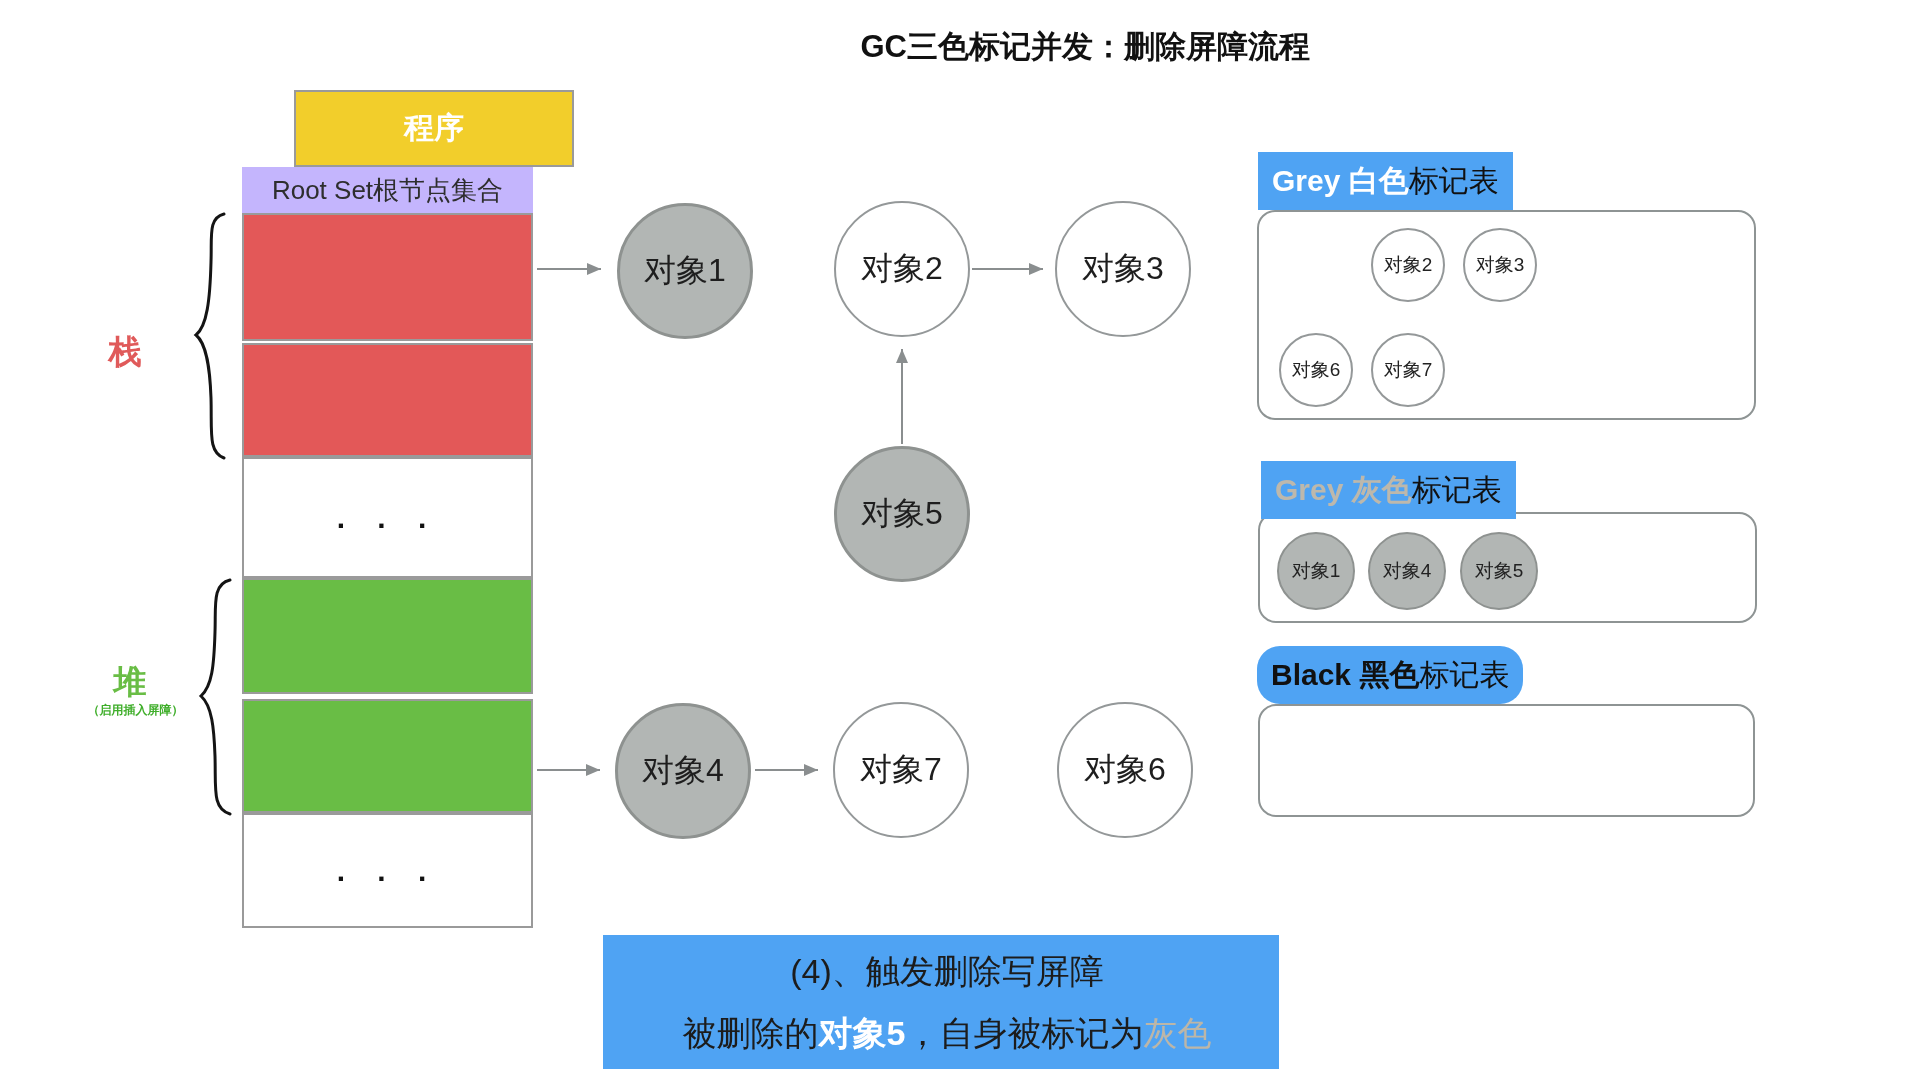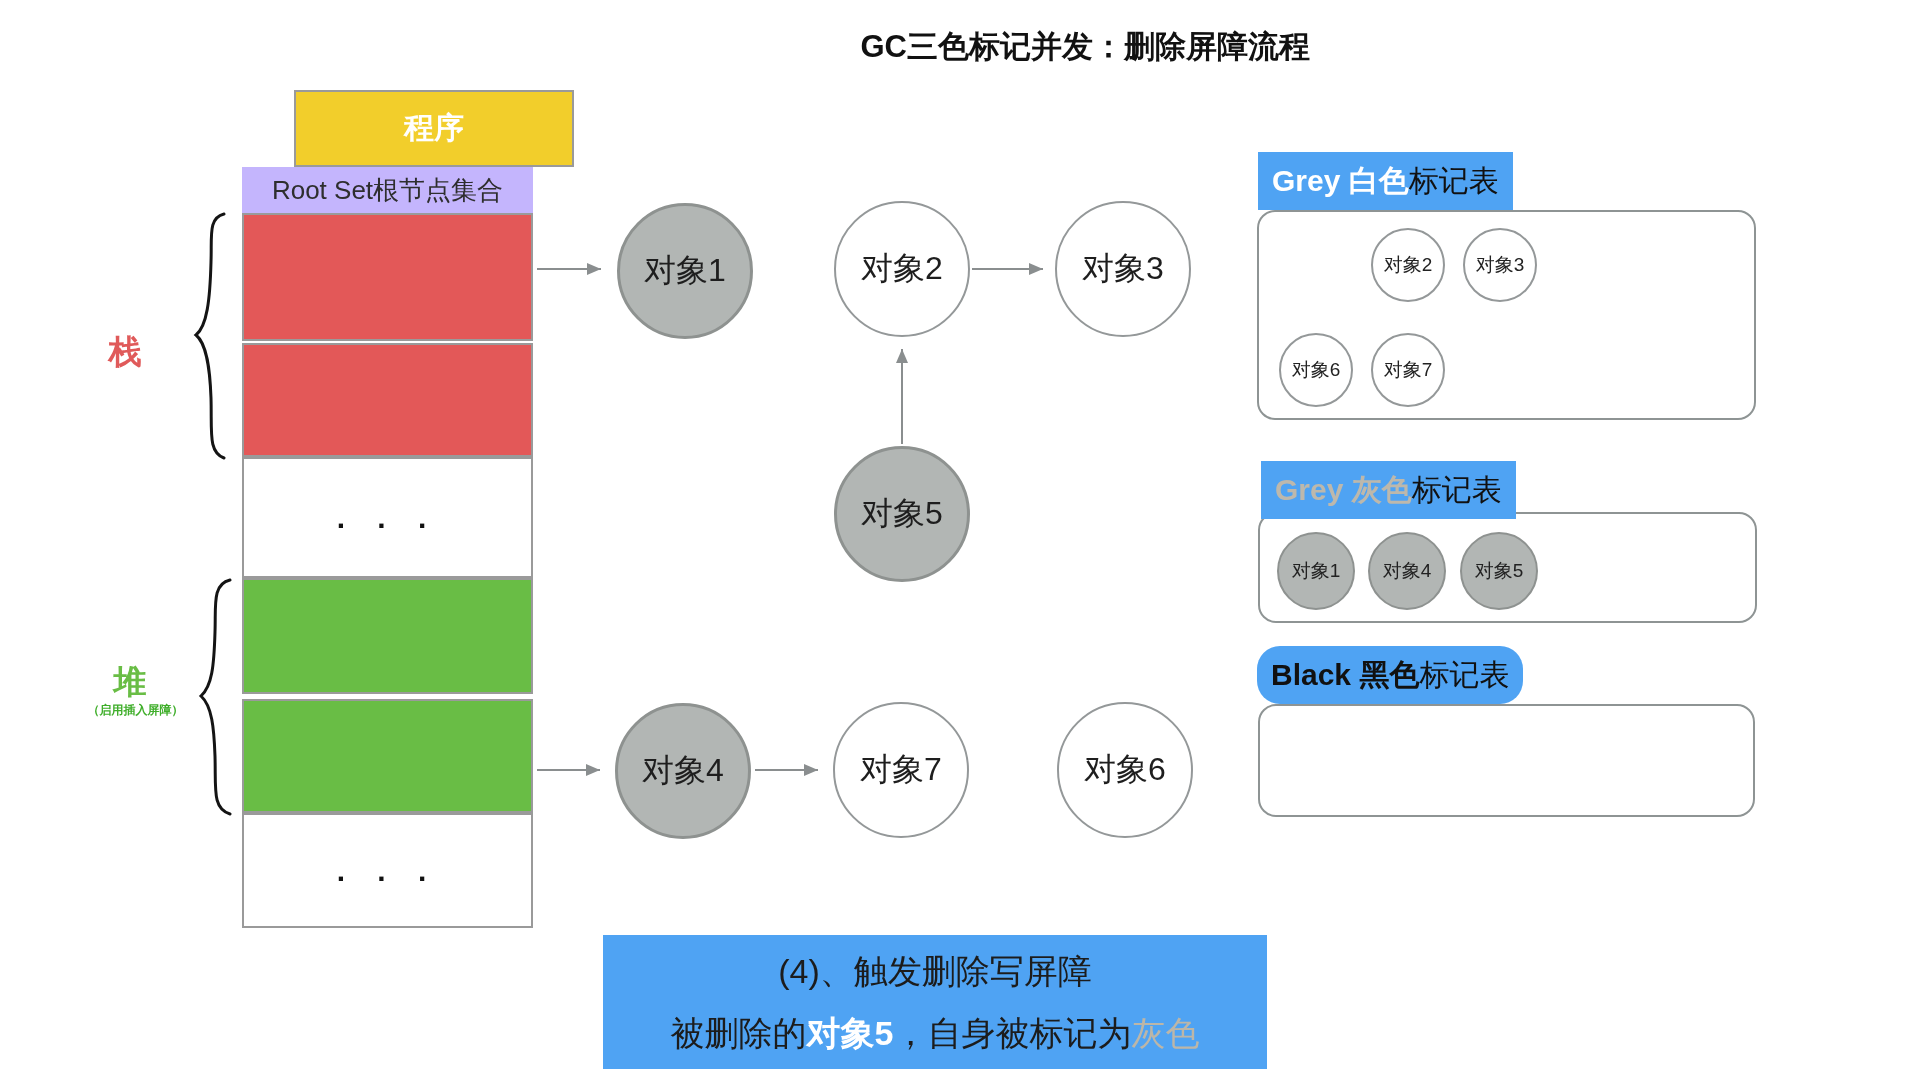--- a/index.html
+++ b/index.html
@@ -67,21 +67,21 @@
   .m-w-obj3{left:1463px;top:228px;}
   .m-w-obj6{left:1279px;top:333px;}
   .m-w-obj7{left:1371px;top:333px;}
   .m-g-obj1{left:1277px;top:532px;}
   .m-g-obj4{left:1368px;top:532px;}
   .m-g-obj5{left:1460px;top:532px;}
   
   .caption{
     left:603px;top:935px;width:664px;height:134px;background:#4FA3F3;
     display:flex;flex-direction:column;align-items:center;justify-content:center;
-    font-size:34px;color:#1c1c1c;line-height:62px;text-align:center;
+    font-size:34px;color:#1c1c1c;line-height:62px;text-align:center;padding-left:12px;
   }
   .caption .obj{color:#ffffff;font-weight:bold;}
   .caption .greytxt{color:#BCB6A8;}
   .overlay{left:0;top:0;width:1920px;height:1080px;pointer-events:none;}
 </style>
 </head>
 <body>
 
 <div class="canvas">
 

